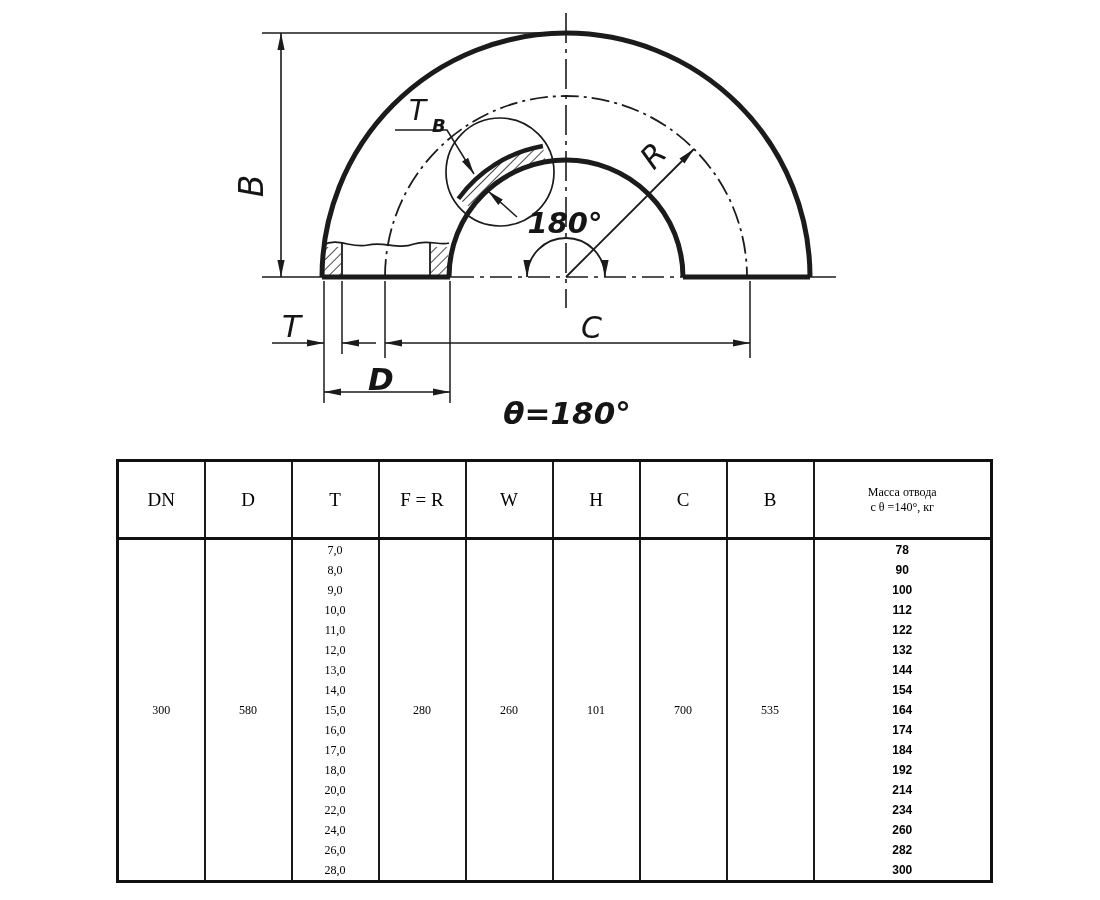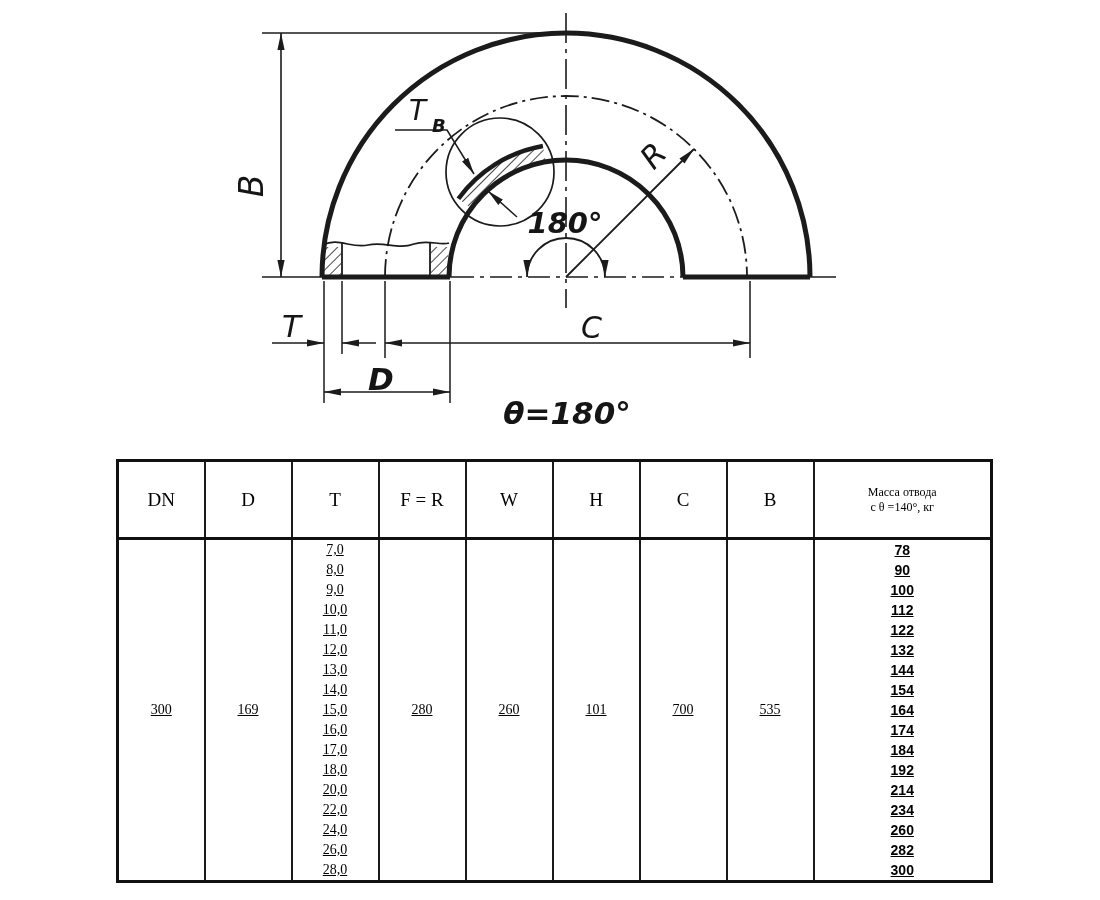--- a/index.html
+++ b/index.html
@@ -10,21 +10,21 @@
 
   
   #spec-table{position:absolute;left:116px;top:459px;width:877px;
               border-collapse:collapse;table-layout:fixed;}
   #spec-table th,#spec-table td{border:2px solid #1a1a1a;padding:0;
               text-align:center;vertical-align:middle;color:#000;}
   #spec-table{border:3px solid #111;}
   #spec-table thead tr{height:78px;margin-top:7px;}
   #spec-table thead th{font-weight:normal;font-size:19px;border-bottom:3px solid #111;}
   #spec-table tbody tr{height:340px;}
-  #spec-table td{font-size:14px;text-decoration:underline;}
+  #spec-table td{font-size:12px;}
   .multi{white-space:pre-line;line-height:20px;font-size:16px;}
   td.mass-cell{white-space:pre-line;line-height:20px;text-align:left;padding-left:52px;
                font-family:"Liberation Sans",sans-serif;font-weight:bold;font-size:14.5px;}
   .mass-header div{line-height:1.25;font-size:12px;}
 </style>
 </head>
 <body>
 <div id="stage">
 
 <svg id="drawing" width="1100" height="455" viewBox="0 0 1100 455">
@@ -143,21 +143,21 @@
       <th>B</th>
       <th class="mass-header">
         <div>Масса отвода</div>
         <div>с θ =140°, кг</div>
       </th>
     </tr>
   </thead>
   <tbody>
     <tr>
       <td>300</td>
-      <td>169</td>
+      <td>580</td>
       <td class="multi">7,0
 8,0
 9,0
 10,0
 11,0
 12,0
 13,0
 14,0
 15,0
 16,0

